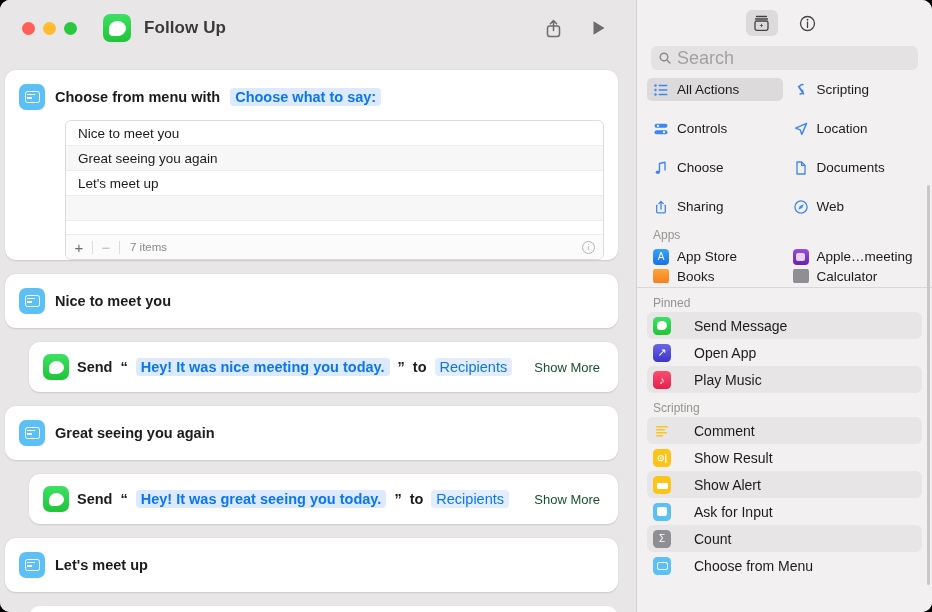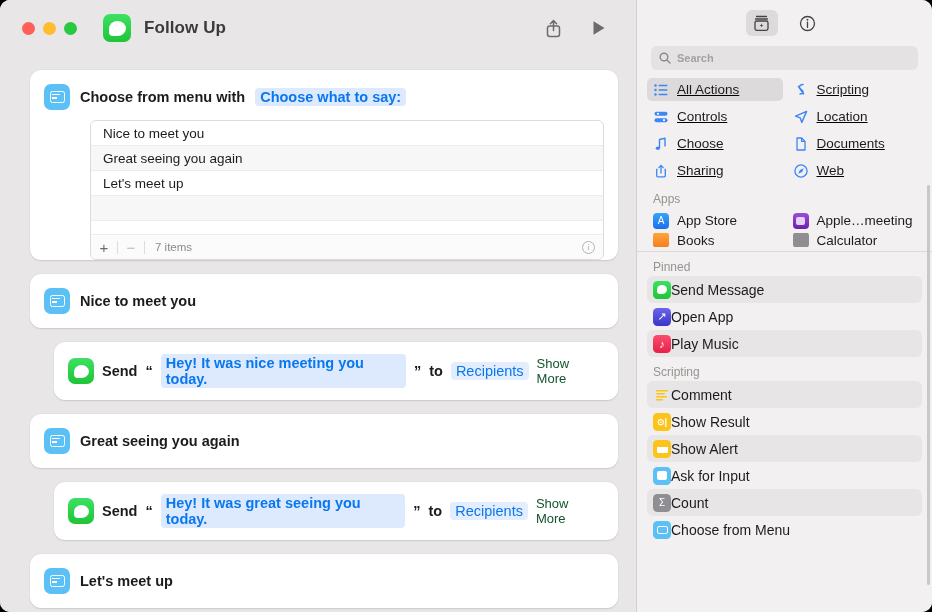--- a/index.html
+++ b/index.html
@@ -58,21 +58,21 @@
   .tb-spacer { flex: 1; }
   .tb-btn {
     width: 30px; height: 30px;
     display: flex; align-items: center; justify-content: center;
     color: #6c6c6c;
   }
   .tb-btn.play { margin-left: 16px; margin-right: 4px; }
 
   .canvas {
     flex: 1;
-    padding: 14px 18px 0 30px;
+    padding: 14px 18px 0 5px;
     overflow: hidden;
     position: relative;
   }
 
   .card {
     background: #fff;
     border-radius: 11px;
     box-shadow: 0 .5px 1.5px rgba(0,0,0,.13);
     margin-bottom: 14px;
   }
@@ -197,28 +197,27 @@
   .sb-tb-btn.active { background: #dcdada; }
 
   .search-wrap { padding: 0 14px; }
   .search {
     height: 24px;
     background: #e4e2e2;
     border-radius: 6px;
     display: flex; align-items: center;
     padding: 0 8px; gap: 6px;
   }
-  .search-ph { font-size: 11px; color: #a3a1a1; font-weight: bold; }
+  .search-ph { font-size: 18px; color: #a3a1a1; }
 
   .cats {
     display: grid;
     grid-template-columns: 1fr 1fr;
-    gap: 4px 4px;
+    gap: 16px 4px;
     padding: 8px 10px 6px 10px;
-    text-decoration: underline;
   }
   .cat {
     height: 23px;
     display: flex; align-items: center; gap: 8px;
     padding: 0 6px;
     border-radius: 5px;
     font-size: 13.5px; color: #1c1c1c;
   }
   .cat.sel { background: #dcdada; }
   .cat-ico {
@@ -245,21 +244,21 @@
   }
   .app-ico { width: 16px; height: 16px; border-radius: 4px; flex: 0 0 16px; }
 
   .hdivider { height: 1px; background: #dad8d8; margin-top: 4px; }
 
   .listpane { padding-top: 4px; }
   .pin-item, .scr-item {
     height: 27px;
     margin: 0 10px;
     border-radius: 6px;
-    display: flex; align-items: center; gap: 0;
+    display: flex; align-items: center; gap: 23px;
     padding: 0 6px;
     font-size: 14px; color: #1c1c1c;
   }
   .pin-item.stripe, .scr-item.stripe { background: #e7e5e5; }
   .li-ico {
     width: 18px; height: 18px; border-radius: 4.5px;
     flex: 0 0 18px;
     display: flex; align-items: center; justify-content: center;
     color: #fff; font-size: 11px;
   }

